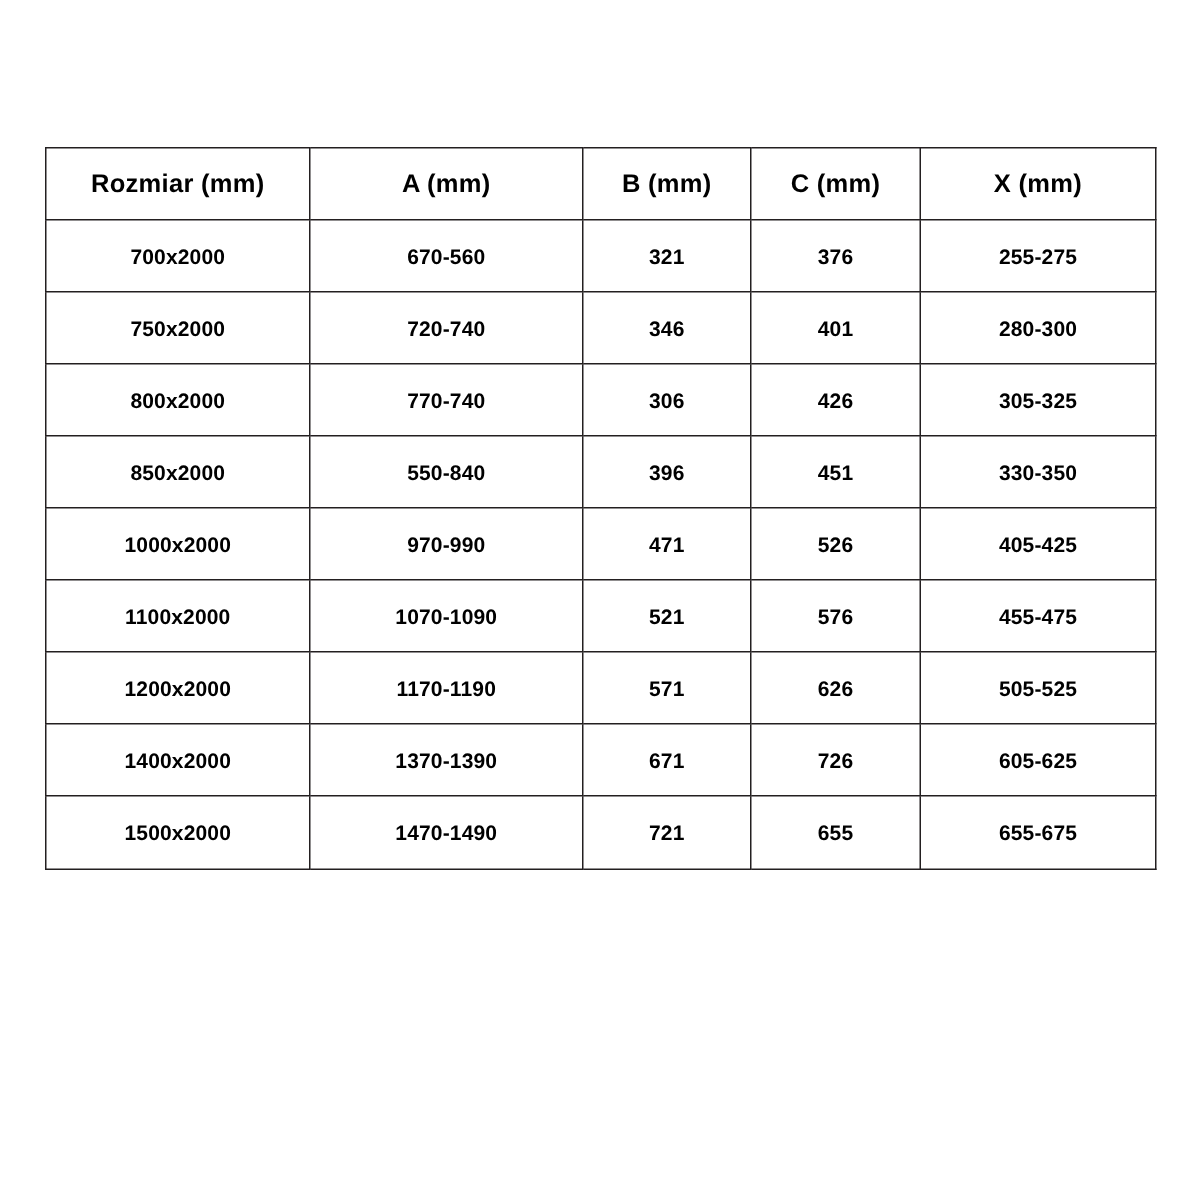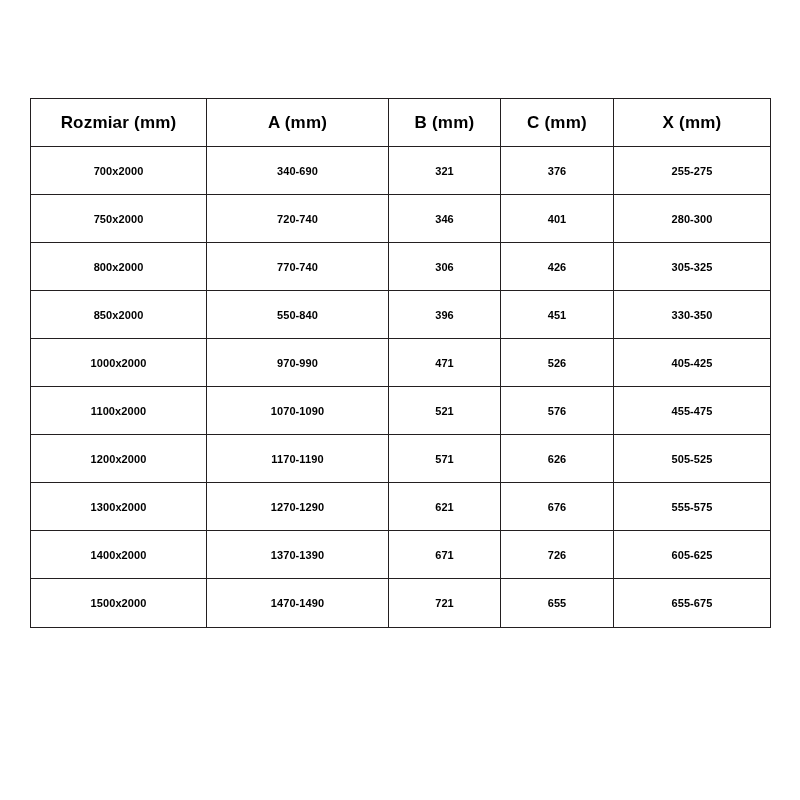--- a/index.html
+++ b/index.html
@@ -46,21 +46,21 @@
     color: #000000;
     padding: 0;
   }
   table.size-table thead th {
     height: 47px;
     font-size: 17px;
     letter-spacing: 0.2px;
   }
   table.size-table tbody td {
     height: 47px;
-    font-size: 11px;
+    font-size: 14px;
     letter-spacing: 0.1px;
   }
   table.size-table tbody tr:last-child td {
     height: 48px;
   }
 </style>
 </head>
 <body>
 
 <div class="page">
@@ -78,21 +78,21 @@
           <th>Rozmiar (mm)</th>
           <th>A (mm)</th>
           <th>B (mm)</th>
           <th>C (mm)</th>
           <th>X (mm)</th>
         </tr>
       </thead>
       <tbody>
         <tr>
           <td>700x2000</td>
-          <td>340-690</td>
+          <td>670-560</td>
           <td>321</td>
           <td>376</td>
           <td>255-275</td>
         </tr>
         <tr>
           <td>750x2000</td>
           <td>720-740</td>
           <td>346</td>
           <td>401</td>
           <td>280-300</td>
@@ -126,27 +126,20 @@
           <td>455-475</td>
         </tr>
         <tr>
           <td>1200x2000</td>
           <td>1170-1190</td>
           <td>571</td>
           <td>626</td>
           <td>505-525</td>
         </tr>
         <tr>
-          <td>1300x2000</td>
-          <td>1270-1290</td>
-          <td>621</td>
-          <td>676</td>
-          <td>555-575</td>
-        </tr>
-        <tr>
           <td>1400x2000</td>
           <td>1370-1390</td>
           <td>671</td>
           <td>726</td>
           <td>605-625</td>
         </tr>
         <tr>
           <td>1500x2000</td>
           <td>1470-1490</td>
           <td>721</td>

